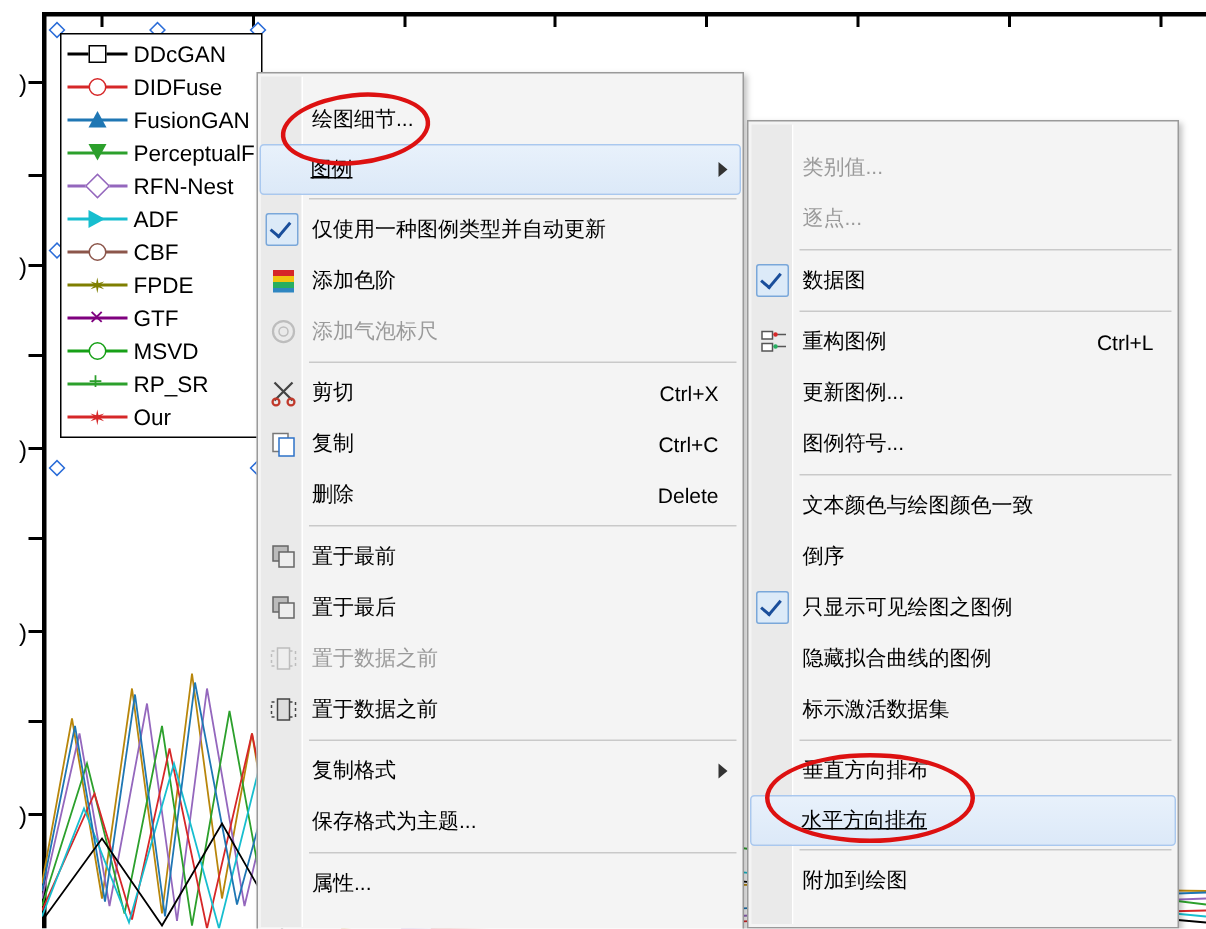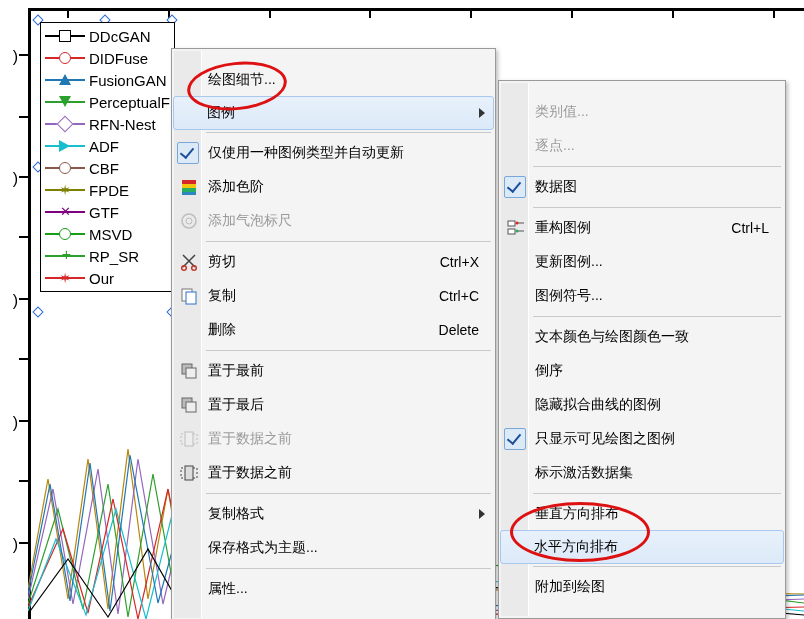--- a/index.html
+++ b/index.html
@@ -30,21 +30,20 @@
     position: absolute;
     left: 40px; top: 22px;
     border: 1px solid #000;
     background: #fff;
     padding: 2px 4px 2px 4px;
     z-index: 5;
   }
   .legend-row {
     display: flex; align-items: center; height: 22px;
     white-space: nowrap;
-    text-align: right;
   }
   .legend-sym {
     width: 40px; height: 14px; position: relative; margin-right: 4px;
     flex-shrink:0;
   }
   .legend-line { position:absolute; top:6px; left:0; right:0; height:1.5px; }
   .legend-mark {
     position:absolute; left:14px; top:1px; width:12px; height:12px;
     border:1.5px solid; background:#fff;
   }
@@ -74,21 +73,21 @@
     padding: 0 36px 0 34px;
     color:#000;
     cursor: default;
     white-space: nowrap;
   }
   .submenu .menu-item { height: 34px; padding-right: 70px; }
   .menu-item.disabled { color:#9a9a9a; }
   .menu-item.hover {
     background: linear-gradient(#e8f1fb,#dce9f8);
     border:1px solid #a9c8ef; border-radius:3px;
-    margin:-1px; padding-left:33px;
+    margin:-1px; padding-left:33px;text-decoration:underline;
   }
   .menu-sep {
     height:1px; background:#c9c9c9; margin:3px 2px 3px 32px;
   }
   .menu-icon {
     position:absolute; left:5px; top:50%; transform:translateY(-50%);
     width:20px; height:20px;
   }
   .menu-arrow {
     position:absolute; right:8px; top:50%; transform:translateY(-50%);
@@ -377,25 +376,25 @@
       <span>图例符号...</span>
     </div>
     <div class="menu-sep"></div>
     <div class="menu-item">
       <span>文本颜色与绘图颜色一致</span>
     </div>
     <div class="menu-item">
       <span>倒序</span>
     </div>
     <div class="menu-item">
-      <span>隐藏拟合曲线的图例</span>
-    </div>
-    <div class="menu-item">
       <span class="check-mark"></span>
       <span>只显示可见绘图之图例</span>
+    </div>
+    <div class="menu-item">
+      <span>隐藏拟合曲线的图例</span>
     </div>
     <div class="menu-item">
       <span>标示激活数据集</span>
     </div>
     <div class="menu-sep"></div>
     <div class="menu-item">
       <span>垂直方向排布</span>
     </div>
     <div class="menu-item hover">
       <span>水平方向排布</span>

